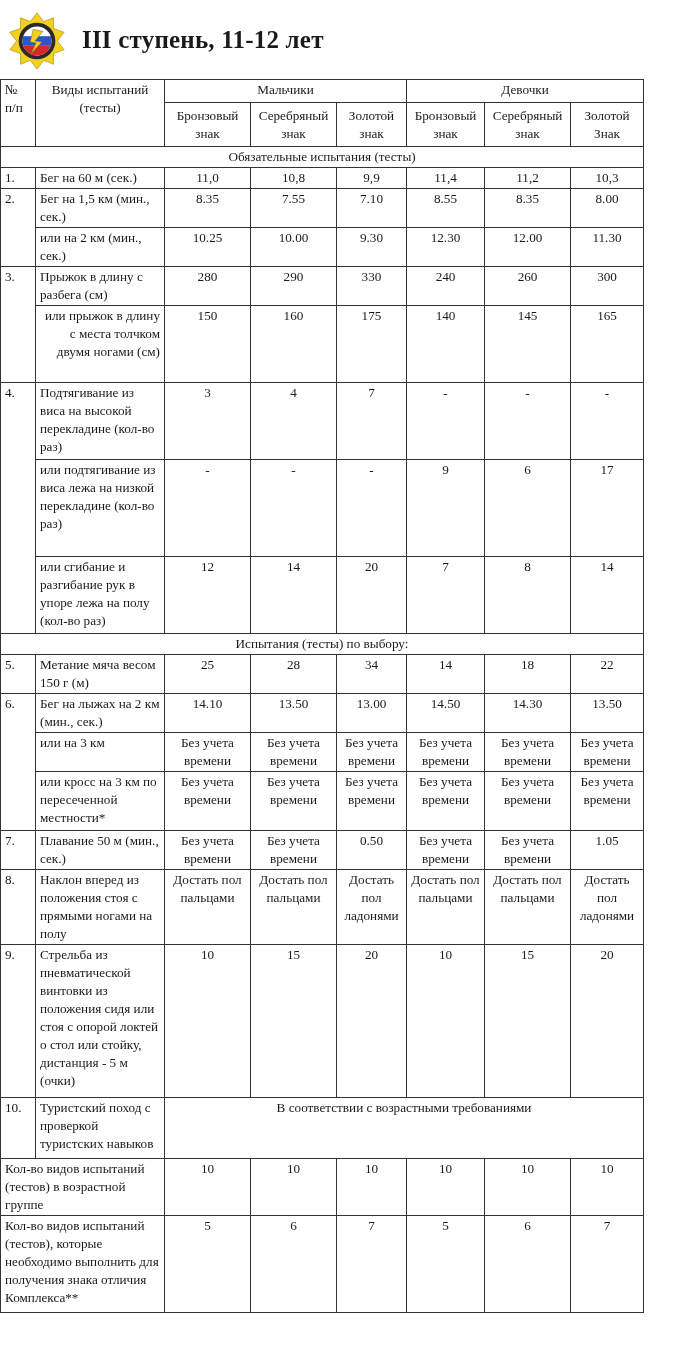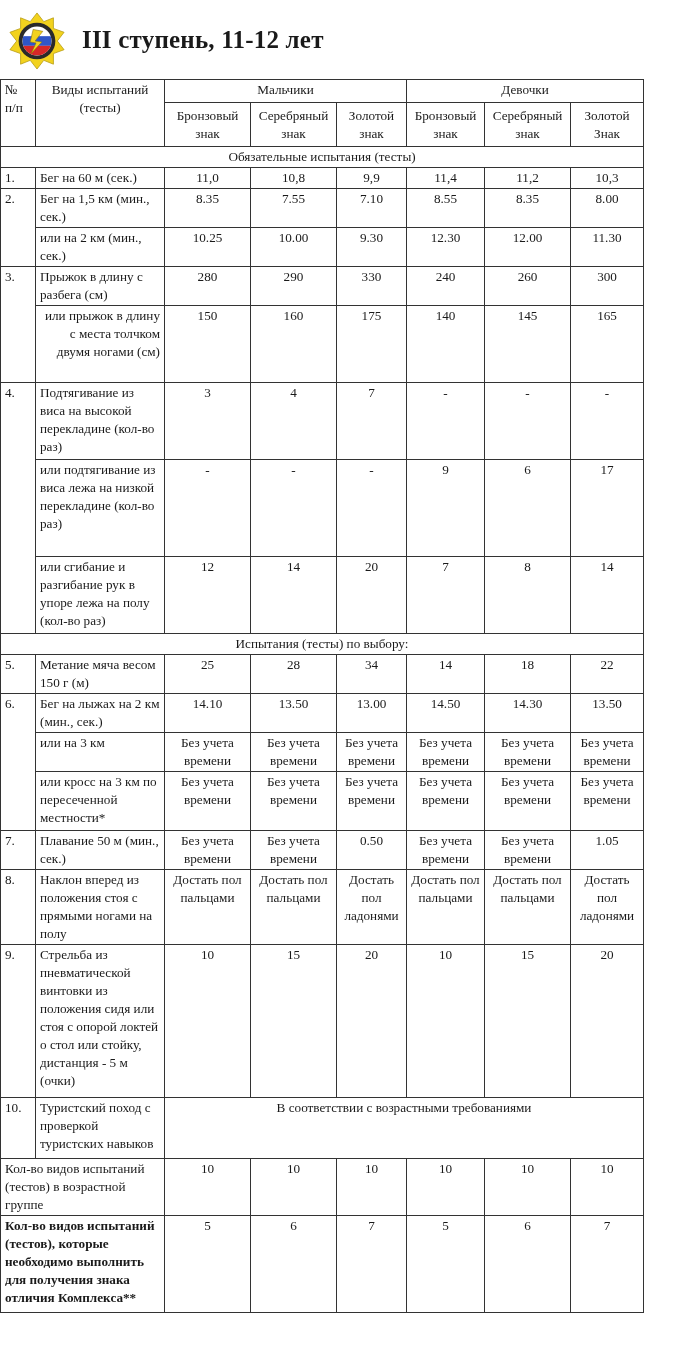--- a/index.html
+++ b/index.html
@@ -224,21 +224,21 @@
       <tr>
         <td colspan="2" style="height: 52px;">Кол-во видов испытаний (тестов) в возрастной группе</td>
         <td class="c">10</td>
         <td class="c">10</td>
         <td class="c">10</td>
         <td class="c">10</td>
         <td class="c">10</td>
         <td class="c">10</td>
       </tr>
       <tr>
-        <td colspan="2" style="height: 94px; font-weight: bold;">Кол-во видов испытаний (тестов), которые необходимо выполнить для получения знака отличия Комплекса**</td>
+        <td colspan="2" style="height: 94px;">Кол-во видов испытаний (тестов), которые необходимо выполнить для получения знака отличия Комплекса**</td>
         <td class="c">5</td>
         <td class="c">6</td>
         <td class="c">7</td>
         <td class="c">5</td>
         <td class="c">6</td>
         <td class="c">7</td>
       </tr>
     </tbody>
 </table>
 

